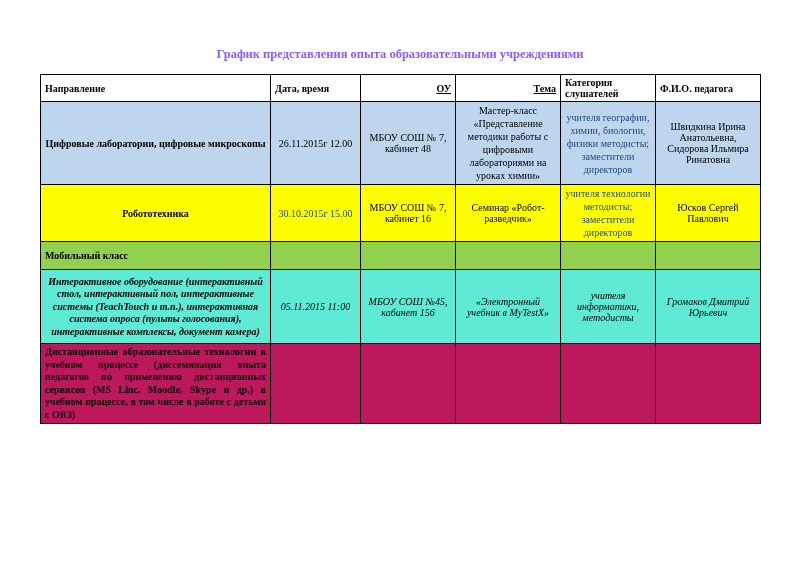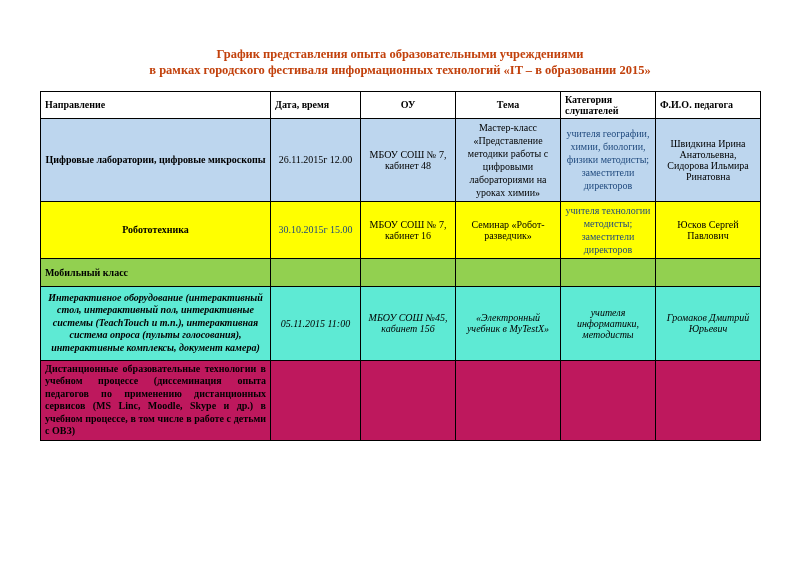--- a/index.html
+++ b/index.html
@@ -10,21 +10,21 @@
     font-family: "Liberation Serif", serif;
     color: #000;
   }
   .page { width: 800px; height: 566px; overflow: hidden; }
   .title {
     text-align: center;
     margin-top: 46px;
     font-weight: bold;
     font-size: 12.5px;
     line-height: 1.3;
-    color: #c2410c;
+    color: #8b5cf6;
   }
   table.sched {
     border-collapse: collapse;
     table-layout: fixed;
     width: 720px;
     margin: 12px 0 0 40px;
   }
   table.sched td, table.sched th {
     border: 1px solid #000;
     padding: 2px 4px;
@@ -33,42 +33,41 @@
     overflow: hidden;
     word-wrap: break-word;
   }
   th {
     font-weight: bold;
     font-size: 11px;
     text-align: left;
     height: 24px;
     background: #ffffff;
   }
-  th.left { text-align: center; padding-left: 8px; }
+  th.left { text-align: right; padding-left: 8px; text-decoration: underline; }
   td.center { text-align: center; }
   td.dir { font-weight: bold; text-align: center; margin-left: 37px; }
   td.dir-left { text-align: left; padding-left: 18px; }
   td.dir-justify { text-align: justify; padding-left: 6px; padding-right: 6px; }
   td.small { font-size: 8.5px; line-height: 1.25; }
   td.med { font-size: 9px; line-height: 1.3; }
   tr.h80 { height: 80px; }
   tr.h52 { height: 52px; }
   tr.h28 { height: 28px; padding-left: 16px; }
   tr.h74 { height: 74px; }
   tr.h72 { height: 72px; }
   tr.h30 { height: 30px; }
 </style>
 </head>
 <body>
 
 <div class="page">
 
   <div class="title">
     <div>График представления опыта образовательными учреждениями</div>
-    <div>в рамках  городского фестиваля информационных технологий «IT – в образовании 2015»</div>
   </div>
 
   <table class="sched">
     <colgroup>
       <col style="width:230px">
       <col style="width:90px">
       <col style="width:95px">
       <col style="width:105px">
       <col style="width:95px">
       <col style="width:105px">

